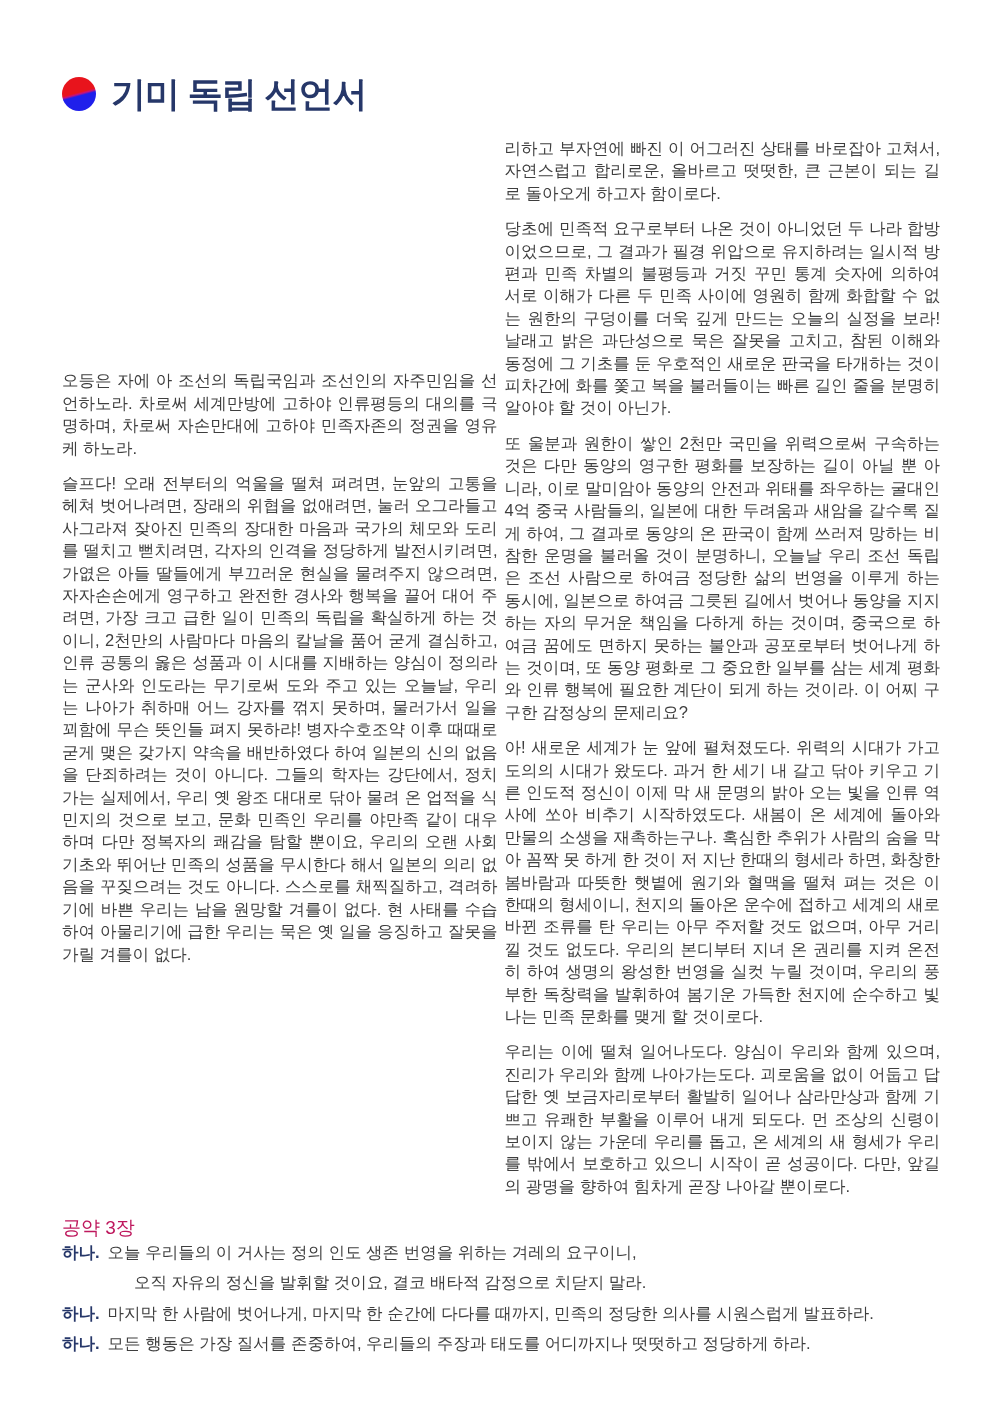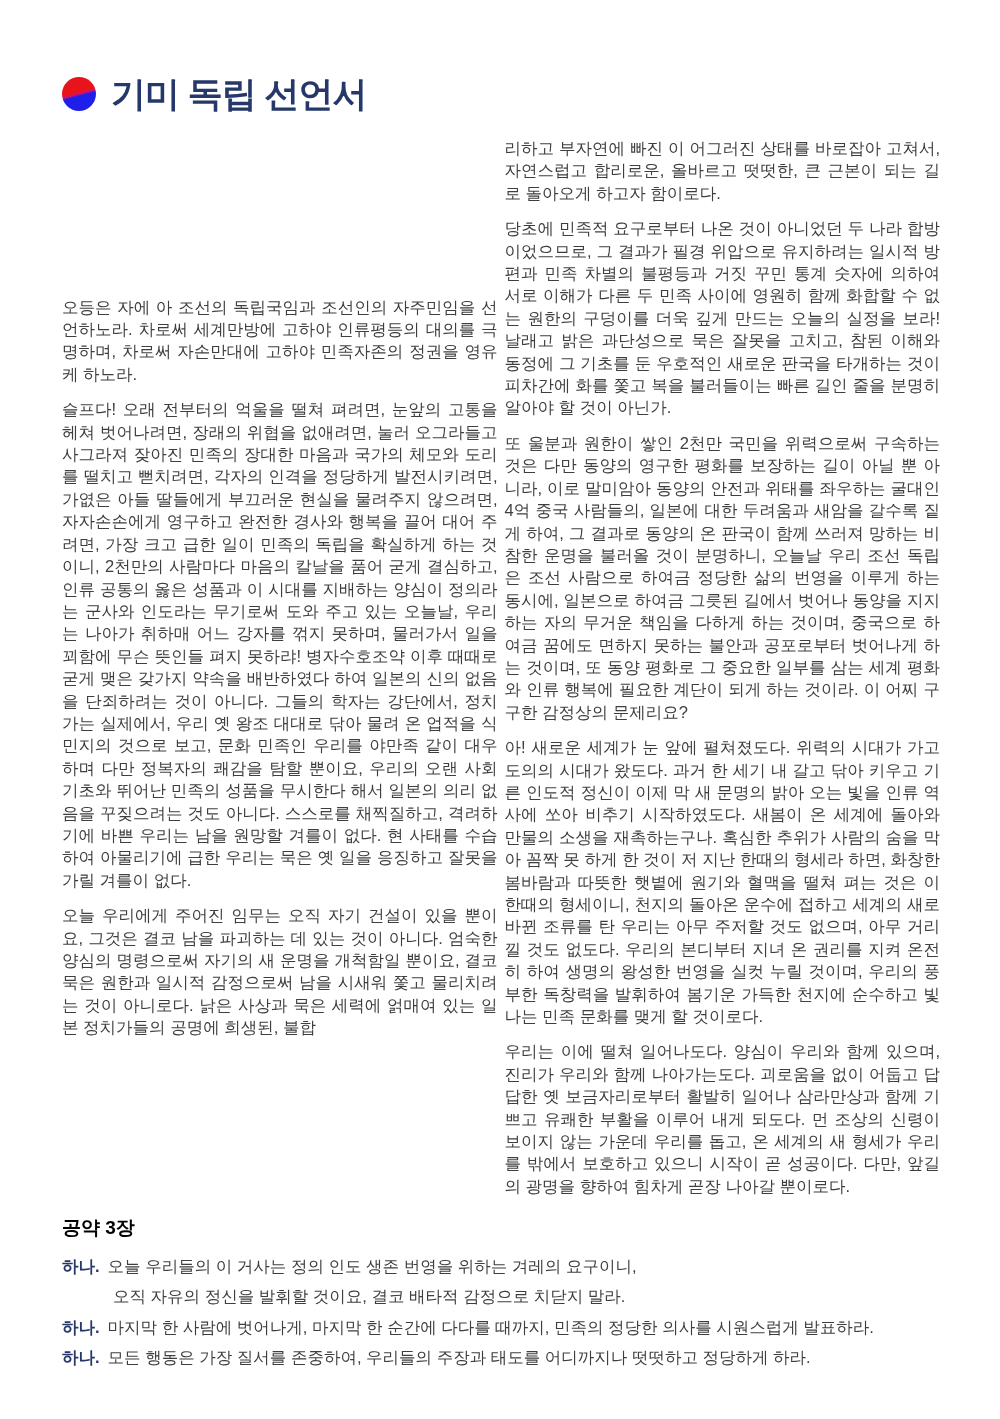--- a/index.html
+++ b/index.html
@@ -56,42 +56,41 @@
     word-break: break-all;
     margin: 0 0 13px 0;
   }
   .para:last-child { margin-bottom: 0; }
   
   .pledges {
     margin-top: 18px;
   }
   .pledges-heading {
     font-size: 19px;
-    font-weight: 700;
-    color: #000000;
-    margin-bottom: 14px;
+    font-weight: 400;
+    color: #be185d;
   }
   .pledge-item {
     display: flex;
     align-items: center;
     font-size: 16.5px;
     line-height: 22.4px;
     font-weight: 500;
     color: #3e3e3e;
     margin-bottom: 7px;
   }
   .pledge-marker {
     flex: 0 0 auto;
     font-weight: 800;
     color: #263769;
     margin-right: 8px;
   }
   .pledge-text { flex: 1 1 auto; }
   .pledge-line2 {
-    margin-left: 51px;
+    margin-left: 72px;
     font-size: 16.5px;
     line-height: 22.4px;
     font-weight: 500;
     color: #3e3e3e;
     margin-bottom: 9px;
   }
 </style>
 </head>
 <body>
 
@@ -99,21 +98,20 @@
 
   <div class="doc-header">
     <span class="taegeuk"></span>
     <span class="doc-title">기미 독립 선언서</span>
   </div>
 
   <div class="columns">
     <div class="col">
       <p class="para">오등은 자에 아 조선의 독립국임과 조선인의 자주민임을 선언하노라. 차로써 세계만방에 고하야 인류평등의 대의를 극명하며, 차로써 자손만대에 고하야 민족자존의 정권을 영유케 하노라.</p>
       <p class="para">슬프다! 오래 전부터의 억울을 떨쳐 펴려면, 눈앞의 고통을 헤쳐 벗어나려면, 장래의 위협을 없애려면, 눌러 오그라들고 사그라져 잦아진 민족의 장대한 마음과 국가의 체모와 도리를 떨치고 뻗치려면, 각자의 인격을 정당하게 발전시키려면, 가엾은 아들 딸들에게 부끄러운 현실을 물려주지 않으려면, 자자손손에게 영구하고 완전한 경사와 행복을 끌어 대어 주려면, 가장 크고 급한 일이 민족의 독립을 확실하게 하는 것이니, 2천만의 사람마다 마음의 칼날을 품어 굳게 결심하고, 인류 공통의 옳은 성품과 이 시대를 지배하는 양심이 정의라는 군사와 인도라는 무기로써 도와 주고 있는 오늘날, 우리는 나아가 취하매 어느 강자를 꺾지 못하며, 물러가서 일을 꾀함에 무슨 뜻인들 펴지 못하랴! 병자수호조약 이후 때때로 굳게 맺은 갖가지 약속을 배반하였다 하여 일본의 신의 없음을 단죄하려는 것이 아니다. 그들의 학자는 강단에서, 정치가는 실제에서, 우리 옛 왕조 대대로 닦아 물려 온 업적을 식민지의 것으로 보고, 문화 민족인 우리를 야만족 같이 대우하며 다만 정복자의 쾌감을 탐할 뿐이요, 우리의 오랜 사회 기초와 뛰어난 민족의 성품을 무시한다 해서 일본의 의리 없음을 꾸짖으려는 것도 아니다. 스스로를 채찍질하고, 격려하기에 바쁜 우리는 남을 원망할 겨를이 없다. 현 사태를 수습하여 아물리기에 급한 우리는 묵은 옛 일을 응징하고 잘못을 가릴 겨를이 없다.</p>
-      <p class="para">오늘 우리에게 주어진 임무는 오직 자기 건설이 있을 뿐이요, 그것은 결코 남을 파괴하는 데 있는 것이 아니다. 엄숙한 양심의 명령으로써 자기의 새 운명을 개척함일 뿐이요, 결코 묵은 원한과 일시적 감정으로써 남을 시새워 쫓고 물리치려는 것이 아니로다. 낡은 사상과 묵은 세력에 얽매여 있는 일본 정치가들의 공명에 희생된, 불합</p>
     </div>
     <div class="col">
       <p class="para">리하고 부자연에 빠진 이 어그러진 상태를 바로잡아 고쳐서, 자연스럽고 합리로운, 올바르고 떳떳한, 큰 근본이 되는 길로 돌아오게 하고자 함이로다.</p>
       <p class="para">당초에 민족적 요구로부터 나온 것이 아니었던 두 나라 합방이었으므로, 그 결과가 필경 위압으로 유지하려는 일시적 방편과 민족 차별의 불평등과 거짓 꾸민 통계 숫자에 의하여 서로 이해가 다른 두 민족 사이에 영원히 함께 화합할 수 없는 원한의 구덩이를 더욱 깊게 만드는 오늘의 실정을 보라! 날래고 밝은 과단성으로 묵은 잘못을 고치고, 참된 이해와 동정에 그 기초를 둔 우호적인 새로운 판국을 타개하는 것이 피차간에 화를 쫓고 복을 불러들이는 빠른 길인 줄을 분명히 알아야 할 것이 아닌가.</p>
       <p class="para">또 울분과 원한이 쌓인 2천만 국민을 위력으로써 구속하는 것은 다만 동양의 영구한 평화를 보장하는 길이 아닐 뿐 아니라, 이로 말미암아 동양의 안전과 위태를 좌우하는 굴대인 4억 중국 사람들의, 일본에 대한 두려움과 새암을 갈수록 짙게 하여, 그 결과로 동양의 온 판국이 함께 쓰러져 망하는 비참한 운명을 불러올 것이 분명하니, 오늘날 우리 조선 독립은 조선 사람으로 하여금 정당한 삶의 번영을 이루게 하는 동시에, 일본으로 하여금 그릇된 길에서 벗어나 동양을 지지하는 자의 무거운 책임을 다하게 하는 것이며, 중국으로 하여금 꿈에도 면하지 못하는 불안과 공포로부터 벗어나게 하는 것이며, 또 동양 평화로 그 중요한 일부를 삼는 세계 평화와 인류 행복에 필요한 계단이 되게 하는 것이라. 이 어찌 구구한 감정상의 문제리요?</p>
       <p class="para">아! 새로운 세계가 눈 앞에 펼쳐졌도다. 위력의 시대가 가고 도의의 시대가 왔도다. 과거 한 세기 내 갈고 닦아 키우고 기른 인도적 정신이 이제 막 새 문명의 밝아 오는 빛을 인류 역사에 쏘아 비추기 시작하였도다. 새봄이 온 세계에 돌아와 만물의 소생을 재촉하는구나. 혹심한 추위가 사람의 숨을 막아 꼼짝 못 하게 한 것이 저 지난 한때의 형세라 하면, 화창한 봄바람과 따뜻한 햇볕에 원기와 혈맥을 떨쳐 펴는 것은 이 한때의 형세이니, 천지의 돌아온 운수에 접하고 세계의 새로 바뀐 조류를 탄 우리는 아무 주저할 것도 없으며, 아무 거리낄 것도 없도다. 우리의 본디부터 지녀 온 권리를 지켜 온전히 하여 생명의 왕성한 번영을 실컷 누릴 것이며, 우리의 풍부한 독창력을 발휘하여 봄기운 가득한 천지에 순수하고 빛나는 민족 문화를 맺게 할 것이로다.</p>
       <p class="para">우리는 이에 떨쳐 일어나도다. 양심이 우리와 함께 있으며, 진리가 우리와 함께 나아가는도다. 괴로움을 없이 어둡고 답답한 옛 보금자리로부터 활발히 일어나 삼라만상과 함께 기쁘고 유쾌한 부활을 이루어 내게 되도다. 먼 조상의 신령이 보이지 않는 가운데 우리를 돕고, 온 세계의 새 형세가 우리를 밖에서 보호하고 있으니 시작이 곧 성공이다. 다만, 앞길의 광명을 향하여 힘차게 곧장 나아갈 뿐이로다.</p>
     </div>
   </div>
 

